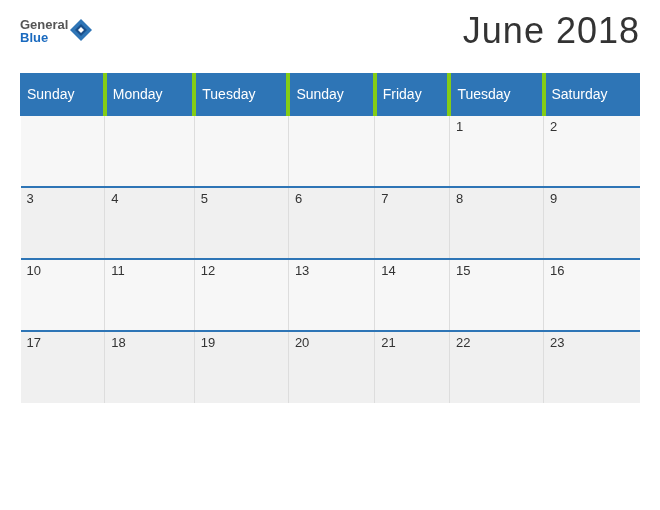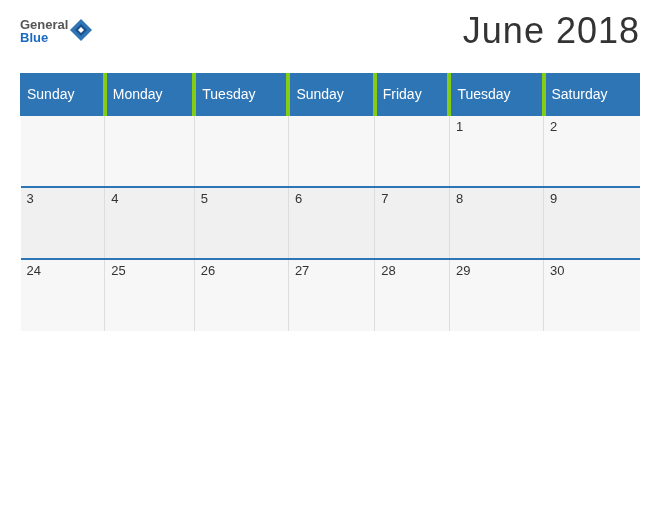--- a/index.html
+++ b/index.html
@@ -152,23 +152,32 @@
         <tr>
           <td><span class="day-num">3</span></td>
           <td><span class="day-num">4</span></td>
           <td><span class="day-num">5</span></td>
           <td><span class="day-num">6</span></td>
           <td><span class="day-num">7</span></td>
           <td><span class="day-num">8</span></td>
           <td><span class="day-num">9</span></td>
         </tr>
         <tr>
-          <td><span class="day-num">24</span></td>
-          <td><span class="day-num">25</span></td>
-          <td><span class="day-num">26</span></td>
-          <td><span class="day-num">27</span></td>
-          <td><span class="day-num">28</span></td>
-          <td><span class="day-num">29</span></td>
-          <td><span class="day-num">30</span></td>
+          <td><span class="day-num">10</span></td>
+          <td><span class="day-num">11</span></td>
+          <td><span class="day-num">12</span></td>
+          <td><span class="day-num">13</span></td>
+          <td><span class="day-num">14</span></td>
+          <td><span class="day-num">15</span></td>
+          <td><span class="day-num">16</span></td>
+        </tr>
+        <tr>
+          <td><span class="day-num">17</span></td>
+          <td><span class="day-num">18</span></td>
+          <td><span class="day-num">19</span></td>
+          <td><span class="day-num">20</span></td>
+          <td><span class="day-num">21</span></td>
+          <td><span class="day-num">22</span></td>
+          <td><span class="day-num">23</span></td>
         </tr>
       </tbody>
   </table>
 </div>
 
 </body></html>

